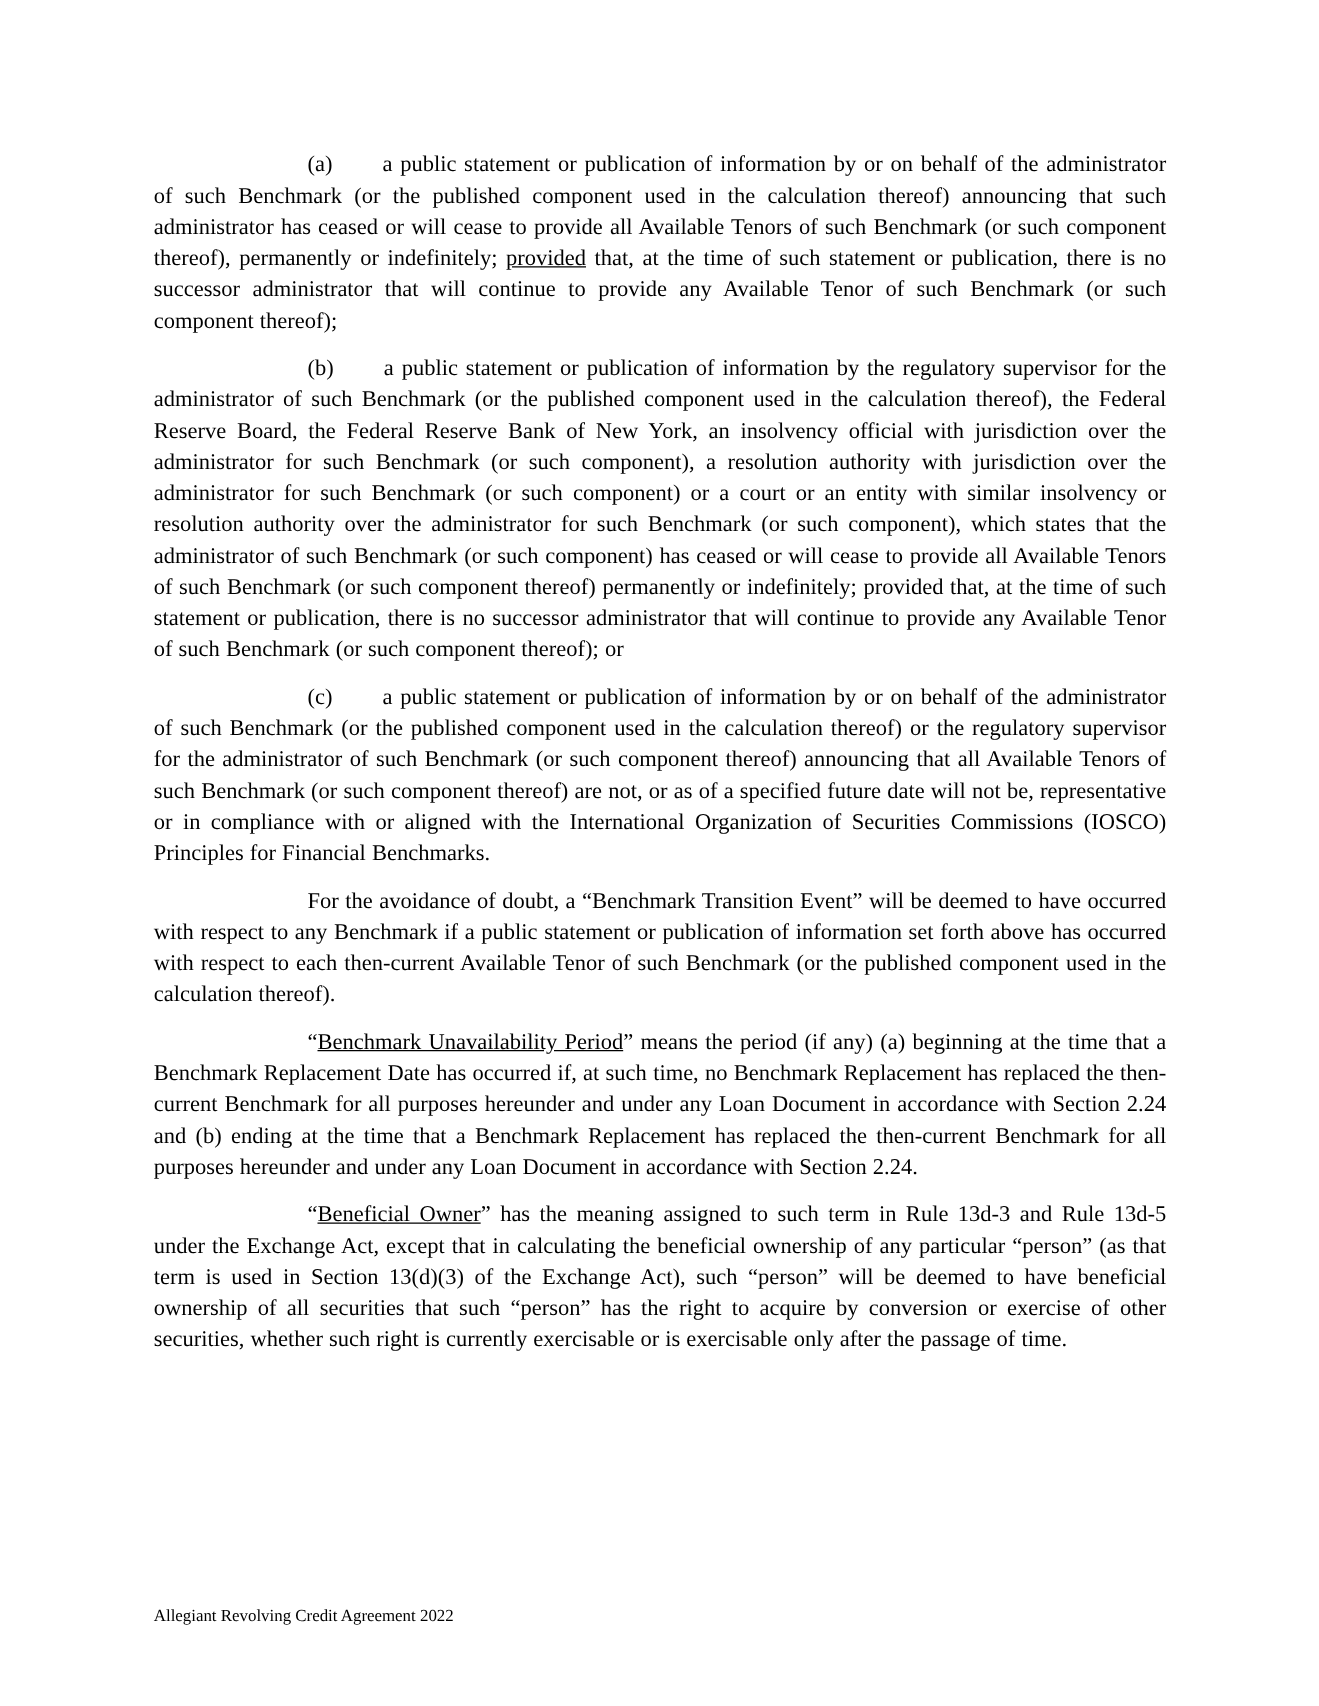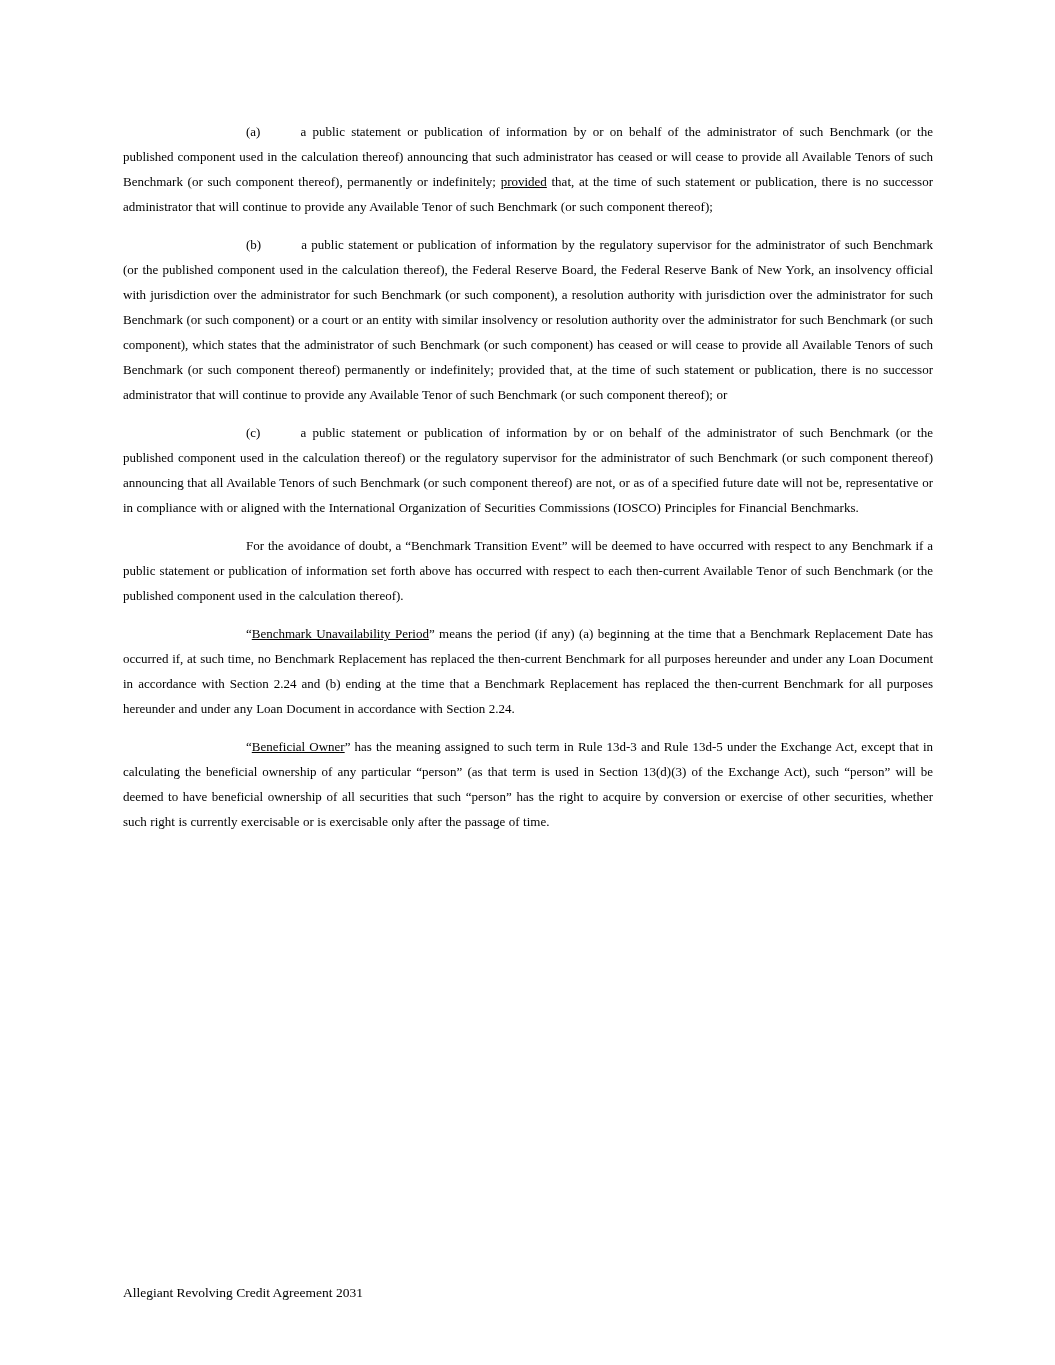--- a/index.html
+++ b/index.html
@@ -17,21 +17,21 @@
     color: #000000;
   }
   .content {
     position: absolute;
     left: 123px;
     top: 119px;
     width: 810px;
   }
   p.para {
     margin: 0 0 13px 0;
-    font-size: 13px;
+    font-size: 18px;
     line-height: 25px;
     text-align: justify;
     text-indent: 123px;
     word-spacing: 0.02em;
   }
   .tab {
     display: inline-block;
     width: 40px;
   }
   .u {
@@ -58,14 +58,14 @@
     <p class="para"><span>(c)</span><span class="tab"></span><span>a public statement or publication of information by or on behalf of the administrator of such Benchmark (or the published component used in the calculation thereof) or the regulatory supervisor for the administrator of such Benchmark (or such component thereof) announcing that all Available Tenors of such Benchmark (or such component thereof) are not, or as of a specified future date will not be, representative or in compliance with or aligned with the International Organization of Securities Commissions (IOSCO) Principles for Financial Benchmarks.</span></p>
 
     <p class="para"><span>For the avoidance of doubt, a “Benchmark Transition Event” will be deemed to have occurred with respect to any Benchmark if a public statement or publication of information set forth above has occurred with respect to each then-current Available Tenor of such Benchmark (or the published component used in the calculation thereof).</span></p>
 
     <p class="para"><span>“</span><span class="u">Benchmark Unavailability Period</span><span>” means the period (if any) (a) beginning at the time that a Benchmark Replacement Date has occurred if, at such time, no Benchmark Replacement has replaced the then-current Benchmark for all purposes hereunder and under any Loan Document in accordance with Section 2.24 and (b) ending at the time that a Benchmark Replacement has replaced the then-current Benchmark for all purposes hereunder and under any Loan Document in accordance with Section 2.24.</span></p>
 
     <p class="para"><span>“</span><span class="u">Beneficial Owner</span><span>” has the meaning assigned to such term in Rule 13d-3 and Rule 13d-5 under the Exchange Act, except that in calculating the beneficial ownership of any particular “person” (as that term is used in Section 13(d)(3) of the Exchange Act), such “person” will be deemed to have beneficial ownership of all securities that such “person” has the right to acquire by conversion or exercise of other securities, whether such right is currently exercisable or is exercisable only after the passage of time.</span></p>
 
   </div>
 
-  <div class="footer">Allegiant Revolving Credit Agreement 2031</div>
+  <div class="footer">Allegiant Revolving Credit Agreement 2022</div>
 </div>
 
 </body></html>

